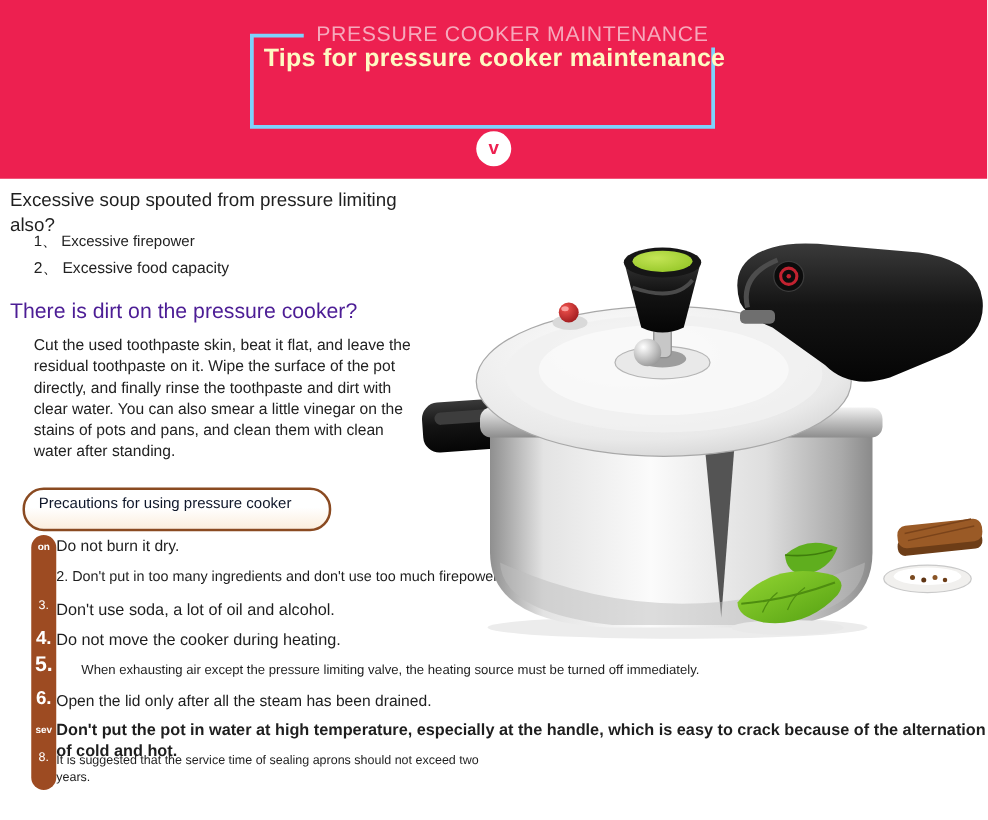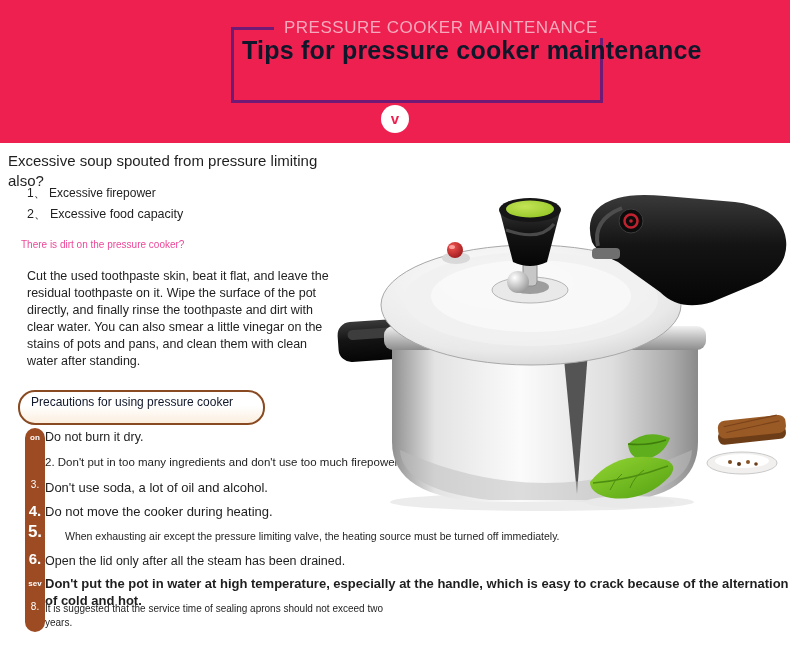--- a/index.html
+++ b/index.html
@@ -4,40 +4,40 @@
 <style>
   html,body{margin:0;padding:0;background:#ffffff;}
   #stage{
     position:relative;width:790px;height:656px;background:#ffffff;
     overflow:hidden;font-family:"Liberation Sans",sans-serif;
   }
   .abs{position:absolute;}
 
   
   .header{left:0;top:0;width:790px;height:143px;background:#ed2050;}
-  .hbox{left:200px;top:27px;width:366px;height:70px;border:3px solid #701a75;margin-left:31px;}
+  .hbox{left:200px;top:27px;width:366px;height:70px;border:3px solid #7dd3fc;}
   .eyebrow{
     left:40px;top:-12px;background:#ed2050;padding:0 10px;white-space:nowrap;
     font-size:17px;letter-spacing:.5px;color:#f6a9bc;font-weight:400;
   }
   .htitle{
-    left:8px;top:6px;white-space:nowrap;font-size:25px;font-weight:bold;
-    color:#0f172a;letter-spacing:.2px;
+    left:8px;top:6px;white-space:nowrap;font-size:20px;font-weight:bold;
+    color:#fef9c3;letter-spacing:.2px;
   }
   .badge{
     left:381px;top:105px;width:28px;height:28px;border-radius:50%;
     background:#ffffff;color:#ed2050;font-size:15px;font-weight:bold;
     text-align:center;line-height:28px;
   }
 
   
   .h-soup{left:8px;top:151px;width:312px;font-size:15px;line-height:1.3;color:#1f1f1f;}
   .soup-item1{left:27px;top:185px;font-size:12px;color:#222;}
   .soup-item2{left:27px;top:206px;font-size:12.5px;color:#222;}
-  .h-dirt{left:21px;top:239px;font-size:10px;color:#ec4899;}
+  .h-dirt{left:8px;top:239px;font-size:17px;color:#4c1d95;}
   .dirt-body{left:27px;top:268px;width:302px;font-size:12.5px;line-height:1.36;color:#222;}
 
   .prec-box{
     left:18px;top:390px;width:243px;height:31px;border:2px solid #8a4a21;
     border-radius:17px;background:linear-gradient(#ffffff 45%,#fbeede);
   }
   .prec-heading{left:31px;top:395px;font-size:12px;color:#0f172a;white-space:nowrap;text-align:center;}
 
   
   .bar{left:25px;top:428px;width:20px;height:204px;background:#9d4b22;border-radius:10px;}

